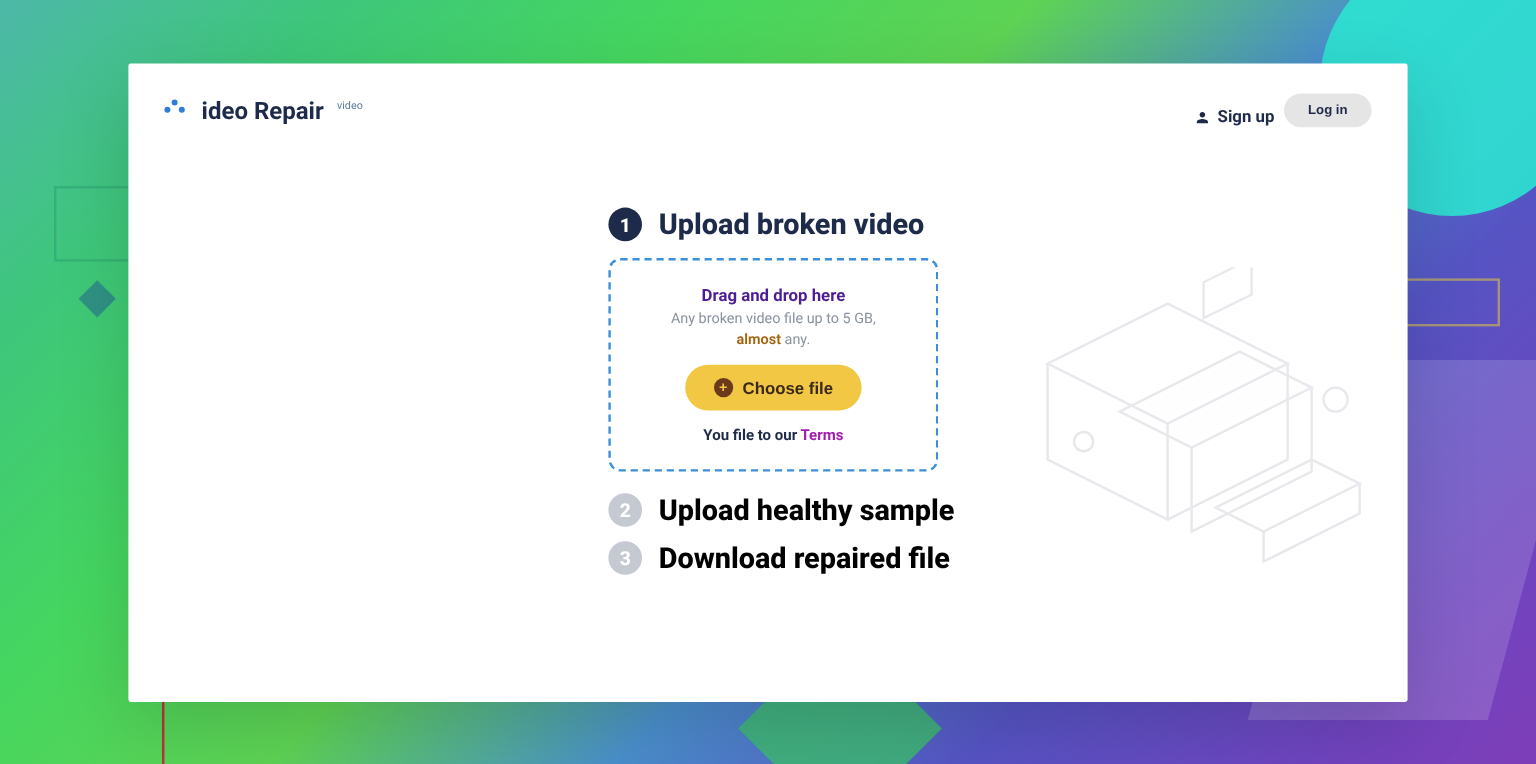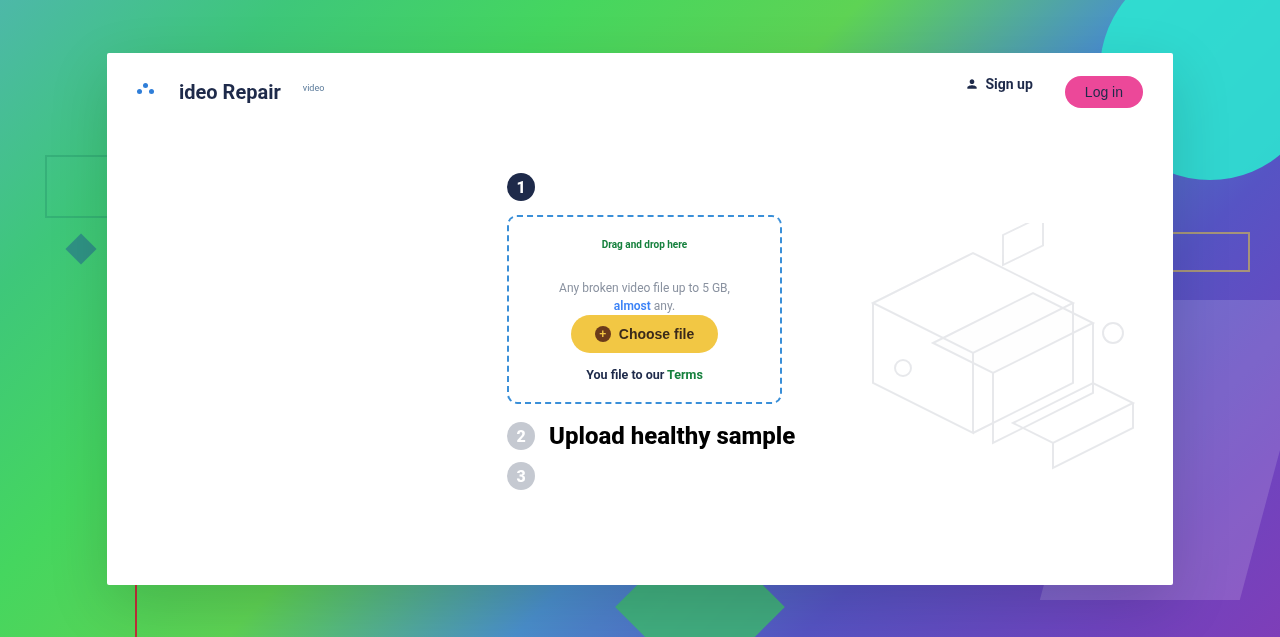--- a/index.html
+++ b/index.html
@@ -80,21 +80,21 @@
 .header {
   display: flex;
   justify-content: space-between;
   align-items: center;
   padding: 18px 30px 0 30px;
   height: 60px;
 }
 .logo {
   display: flex;
   align-items: baseline;
-  gap: 20px;
+  gap: 9px;
 }
 .logo-dots {
   display: inline-block;
   position: relative;
   width: 18px; height: 18px;
   margin-right: 4px;
 }
 .logo-dots::before, .logo-dots::after, .logo-dots span {
   content: '';
   position: absolute;
@@ -112,43 +112,43 @@
 }
 .logo-sup {
   font-size: 9px;
   color: #5a7a9a;
   margin-left: 2px;
   position: relative;
   top: -8px;
 }
 .auth {
   display: flex;
-  align-items: flex-start;
-  gap: 32px;
+  align-items: flex-end;
+  gap: 8px;
 }
 .signup {
   display: flex;
   align-items: center;
   gap: 6px;
   font-size: 14px;
   font-weight: 700;
   color: #1e2a4a;
   cursor: pointer;
 }
 .user-icon {
   width: 14px; height: 14px;
   fill: #1e2a4a;
 }
 .login {
-  background: #ec4899;
+  background: #e5e5e5;
   border: none;
   border-radius: 18px;
   padding: 8px 20px;
-  font-size: 14px;
-  font-weight: 400;
+  font-size: 11px;
+  font-weight: 700;
   color: #1e2a4a;
   cursor: pointer;
 }
 .main {
   position: relative;
   padding: 60px 0 0 0;
 }
 .steps {
   margin-left: 400px;
   width: 390px;
@@ -179,33 +179,33 @@
 .step.inactive .step-title { color: #000000; }
 .dropzone {
   margin: 14px 0 18px 0;
   border: 2px dashed #3a8fd8;
   border-radius: 10px;
   padding: 22px 20px 20px;
   text-align: center;
   width: 275px;
 }
 .dz-title {
-  font-size: 10px;
-  font-weight: 700;
-  color: #15803d;
-  margin-bottom: 29px;
+  font-size: 14px;
+  font-weight: 700;
+  color: #4c1d95;
+  margin-bottom: 1px;
 }
 .dz-sub {
   font-size: 12px;
   color: #8a92a0;
   line-height: 1.5;
-  margin-bottom: 0;
+  margin-bottom: 12px;
 }
 .dz-sub a {
-  color: #3b82f6;
+  color: #a16207;
   text-decoration: none;
   font-weight: 600;
 }
 .choose-btn {
   display: inline-flex;
   align-items: center;
   gap: 8px;
   background: #f2c744;
   color: #3a2a1a;
   border: none;
@@ -227,21 +227,21 @@
   font-weight: 900;
   line-height: 1;
 }
 .agree {
   margin-top: 14px;
   font-size: 12.5px;
   font-weight: 700;
   color: #1e2a4a;
 }
 .agree a {
-  color: #15803d;
+  color: #a21caf;
   text-decoration: none;
 }
 .illus {
   position: absolute;
   right: 10px;
   top: 110px;
   width: 330px;
   height: 280px;
   opacity: 0.10;
   pointer-events: none;
@@ -291,20 +291,21 @@
         <circle cx="70" cy="145" r="8"></circle>
         <circle cx="280" cy="110" r="10"></circle>
         <path d="M180 200 L260 160 L300 180 L220 220 Z"></path>
         <path d="M220 220 L220 245 L300 205 L300 180"></path>
       </g>
     </svg>
 
     <div class="steps">
       <div class="step active">
         <div class="step-num">1</div>
+        <div class="step-title">Upload broken video</div>
       </div>
 
       <div class="dropzone">
         <div class="dz-title">Drag and drop here</div>
         <div class="dz-sub">
           <span>Any broken video file up to 5 GB,</span><br>
           <a href="#">almost</a><span> any.</span>
         </div>
         <button class="choose-btn">
           <span class="plus-icon">+</span>
@@ -314,16 +315,17 @@
           <span>You file to our </span><a href="#">Terms</a>
         </div>
       </div>
 
       <div class="step inactive">
         <div class="step-num">2</div>
         <div class="step-title">Upload healthy sample</div>
       </div>
       <div class="step inactive">
         <div class="step-num">3</div>
+        <div class="step-title">Download repaired file</div>
       </div>
     </div>
   </div>
 </div>
 
 </body></html>

